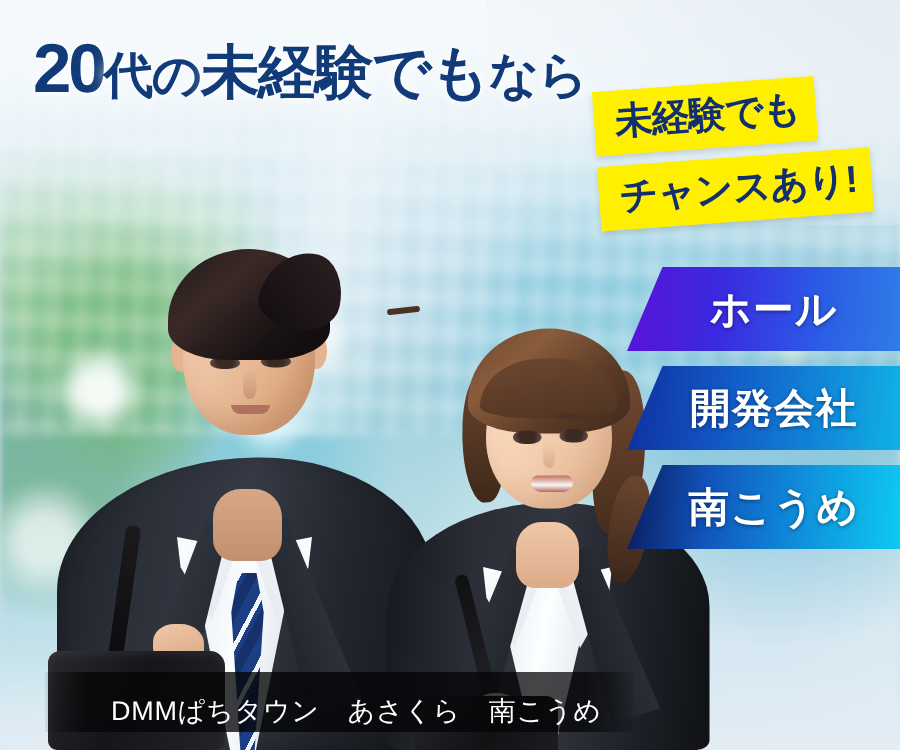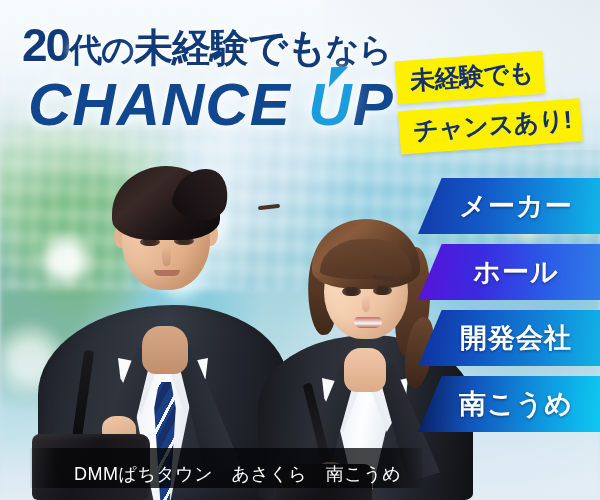--- a/index.html
+++ b/index.html
@@ -413,33 +413,27 @@
     <div class="mouth"></div>
     <div class="strap"></div>
     <div class="hand"></div>
     <div class="bag"></div>
   </div>
 
   <div id="headline">
     <span class="num">20</span><span class="sm">代の</span><span>未経験でも</span><span class="sm">なら</span>
   </div>
 
-  <div id="logo">
-    <span>CHANCE </span><span class="up-wrap"><span class="u">U</span><span class="arrow"></span></span><span>P</span>
-  </div>
 
   <div id="badge">
     <div class="bar bar1">未経験でも</div>
     <div class="bar bar2">チャンスあり!</div>
   </div>
 
   <div id="btn-stack">
-    <div class="cat-btn b1">
-      <span>メーカー</span>
-    </div>
     <div class="cat-btn b2">
       <span>ホール</span>
     </div>
     <div class="cat-btn b3">
       <span>開発会社</span>
     </div>
     <div class="cat-btn b5">
       <span>南こうめ</span>
     </div>
   </div>

